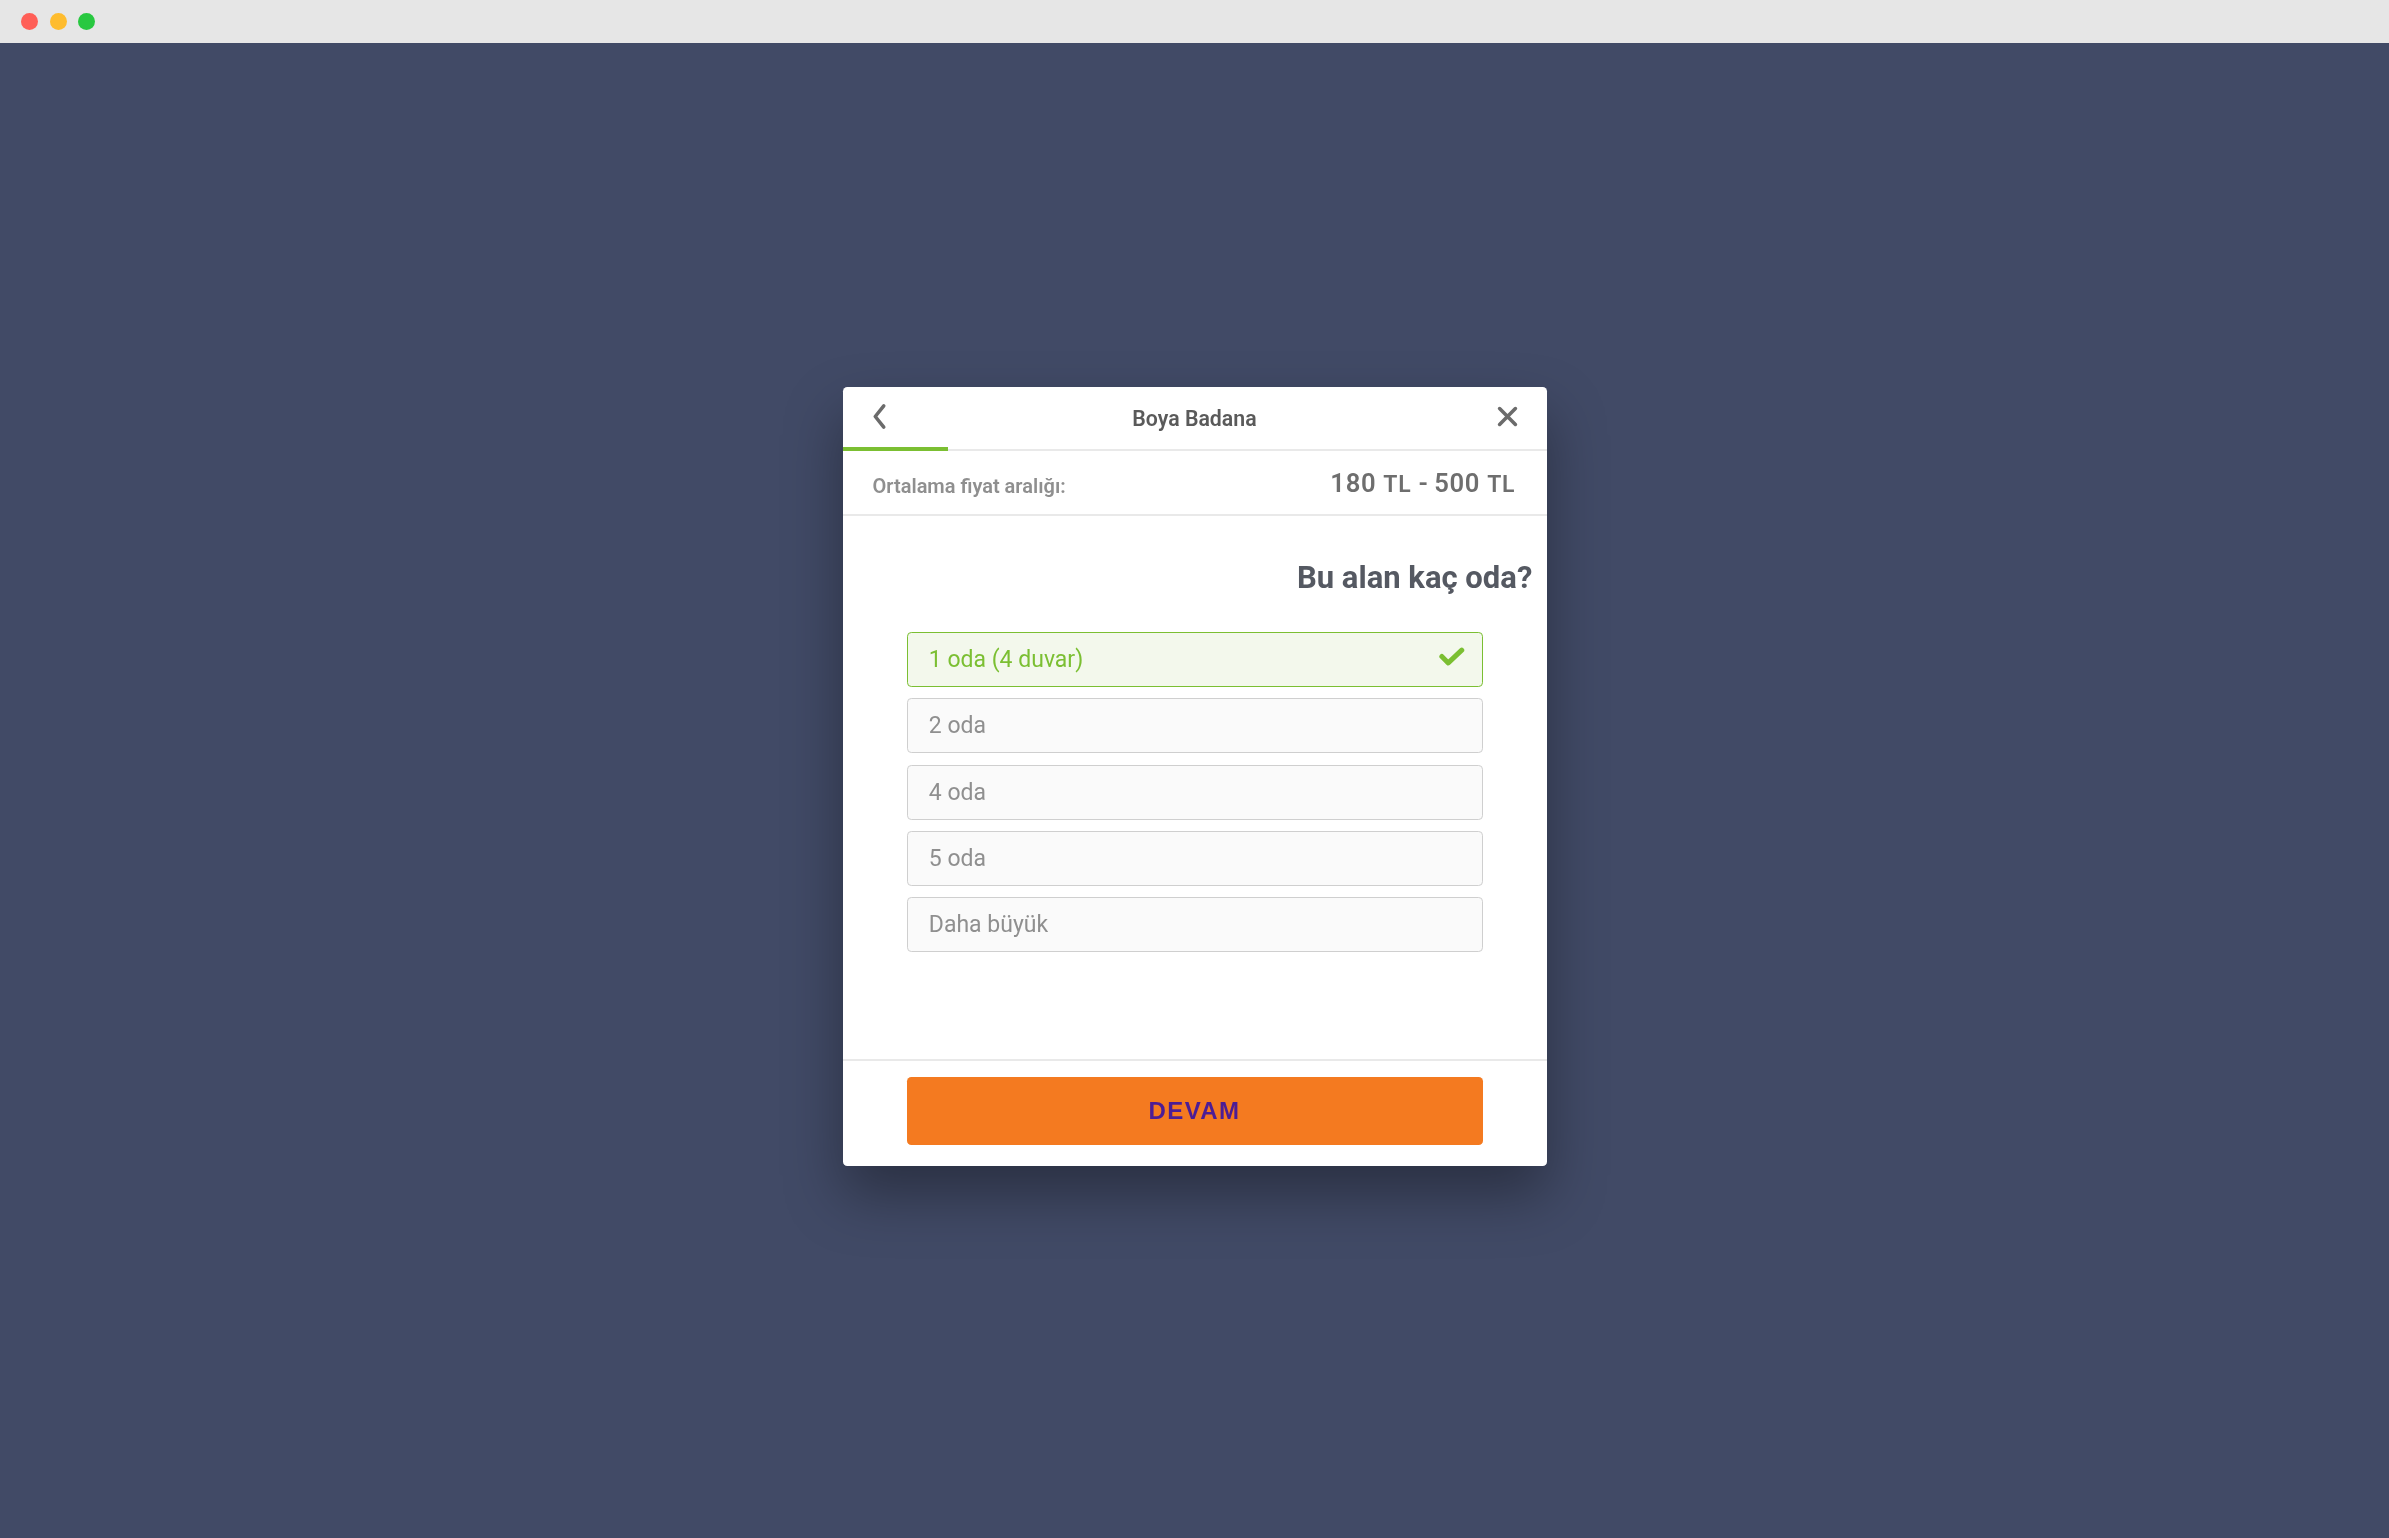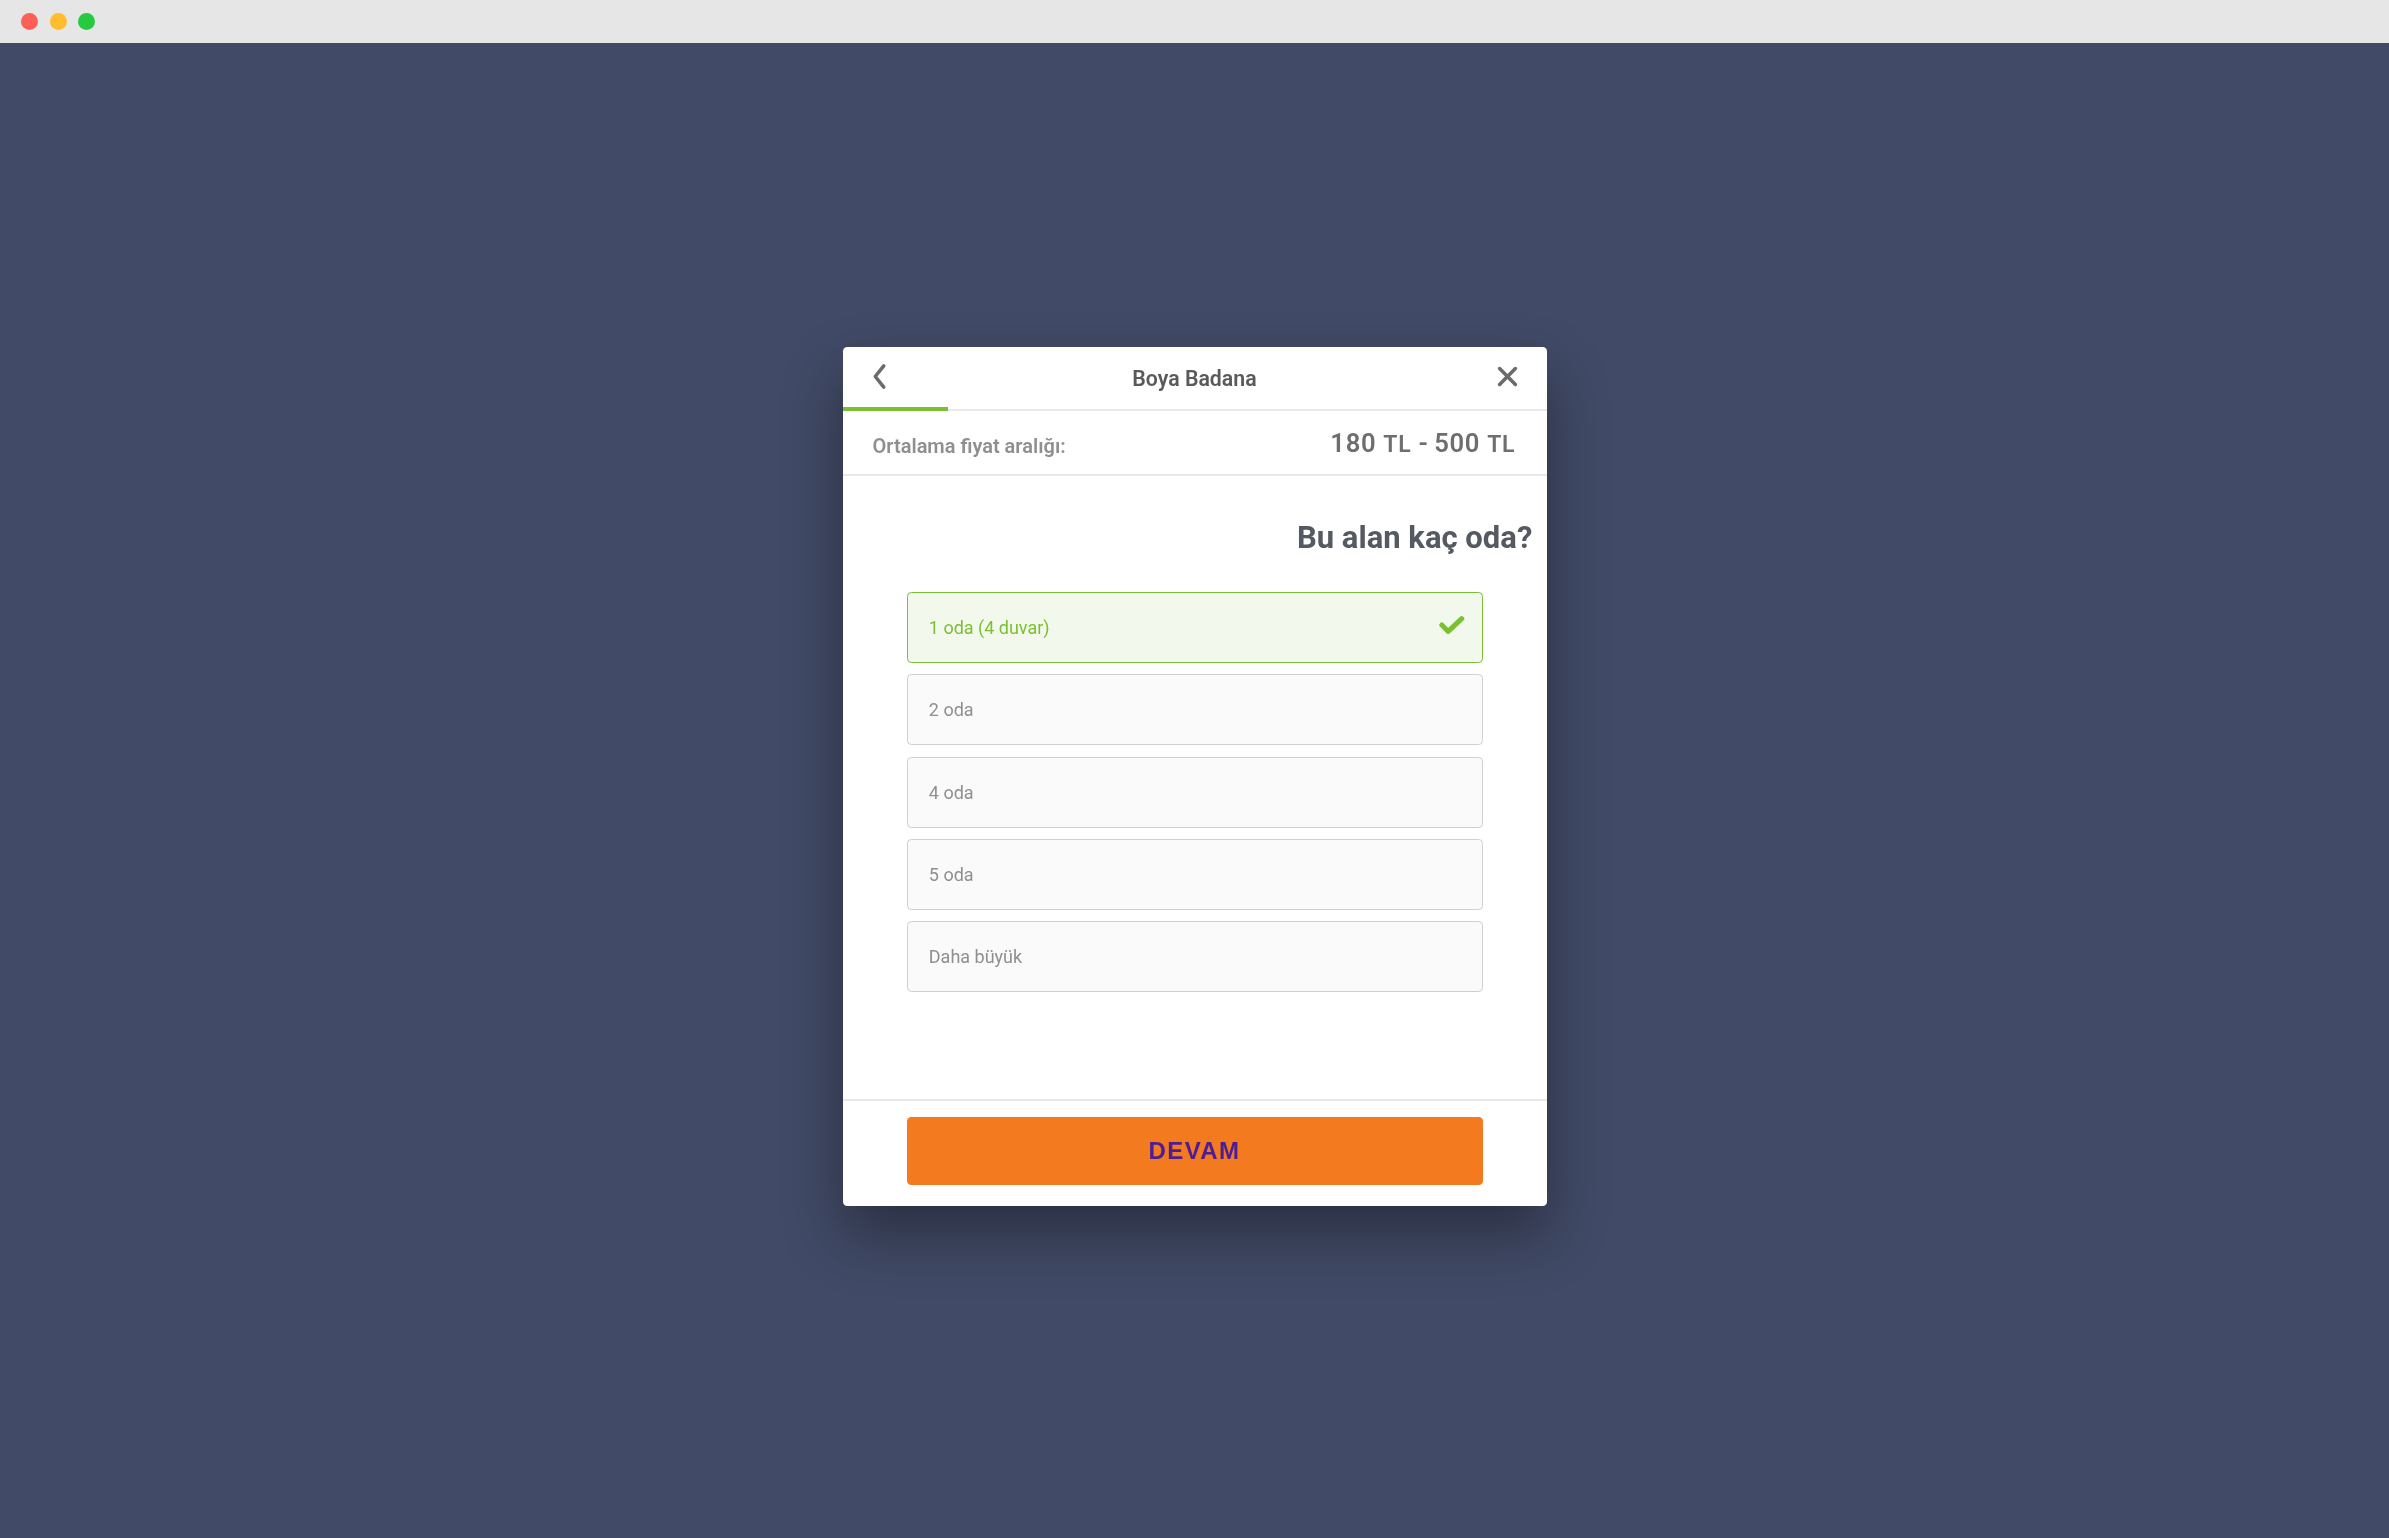--- a/index.html
+++ b/index.html
@@ -146,29 +146,29 @@
 
     .options {
       padding: 0 64px;
       display: flex;
       flex-direction: column;
       gap: 11.4px;
     }
 
     .option {
       position: relative;
-      height: 71px;
+      height: 55px;
       border: 1.4px solid #cfcfcf;
       border-radius: 4.3px;
       background: #fafafa;
       display: flex;
       align-items: center;
       padding: 0 21.3px;
       color: #8f8f8f;
-      font-size: 18px;
+      font-size: 23px;
       cursor: pointer;
     }
 
     .option.selected {
       border-color: #7bbf32;
       background: #f3f8ec;
       color: #7bbf32;
     }
 
     .option .check {

